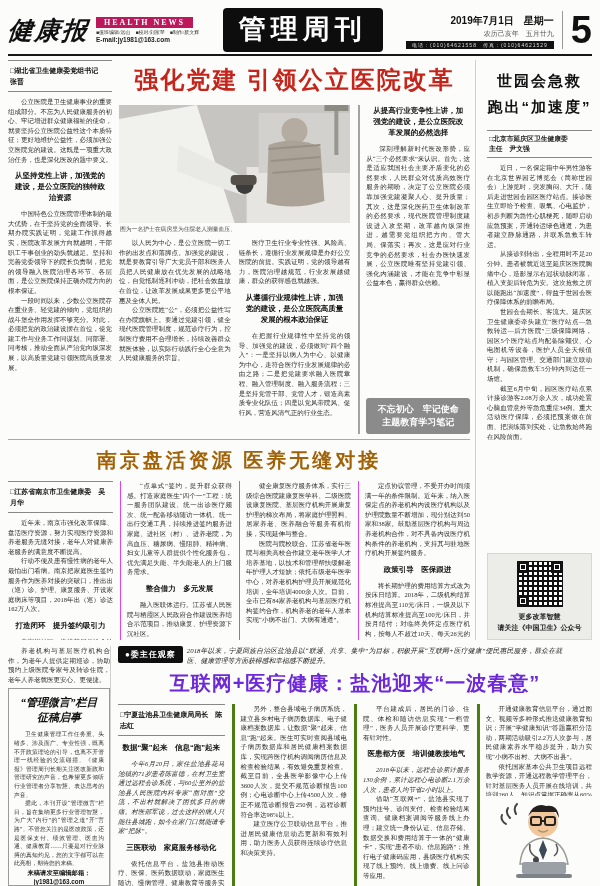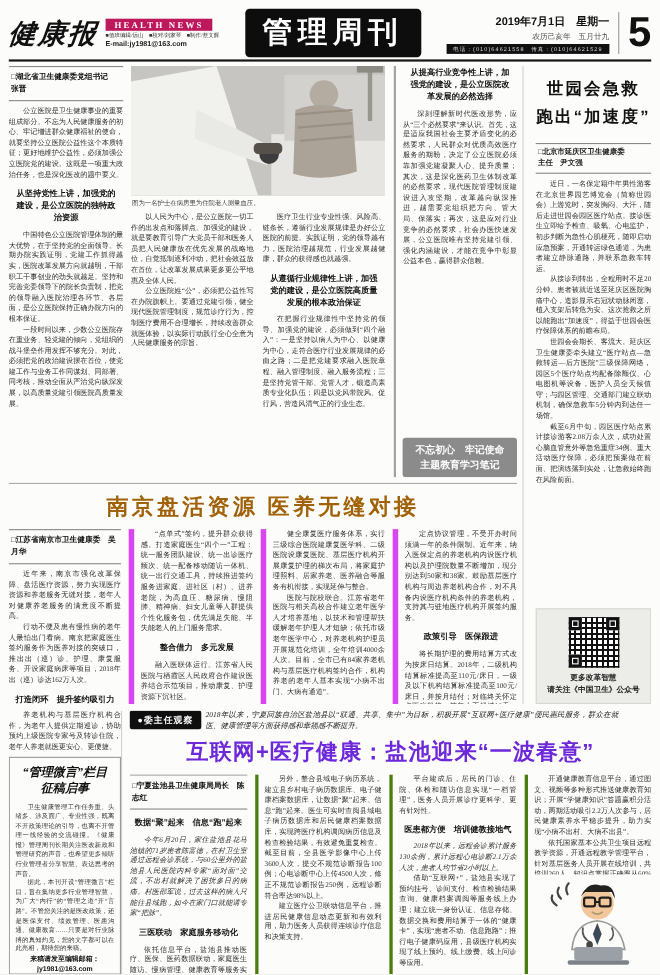--- a/index.html
+++ b/index.html
@@ -48,21 +48,21 @@
   .s1-colA{ grid-column:1; grid-row:2; overflow:hidden; }
   .s1-colB{ grid-column:2; grid-row:2; overflow:hidden; }
   .s1-colC{ grid-column:3; grid-row:1/3; display:flex; flex-direction:column; overflow:hidden; border-left:2px solid #a3a3a3; padding-left:6px; }
   .colC-text{ flex:1; overflow:hidden; }
   .notice-chip{ background:var(--boxgray); color:#fff; border-radius:3px; text-align:center; font-family:"Liberation Sans","DejaVu Sans",sans-serif; font-weight:700; font-size:9px; line-height:13px; padding:5px 2px; margin-top:6px; }
 
   .story2{ flex:1; overflow:hidden; display:flex; flex-direction:column; border-top:1px solid #aaa; margin-top:5px; padding-top:4px; }
   .s2-headline{ font-family:"Liberation Sans","DejaVu Sans",sans-serif; font-weight:700; font-size:20px; letter-spacing:3px; color:#a16207; text-align:center; padding:3px 0 7px; }
   .s2-cols{ flex:1; display:flex; gap:7px; overflow:hidden; }
   .s2-col{ flex:1; overflow:hidden; }
-  .s2-col + .s2-col{ border-left:5px solid #d946ef; padding-left:6px; }
+  .s2-col + .s2-col{ border-left:1px solid #d946ef; padding-left:6px; }
 
   
   .sidebar{ flex:1; display:flex; flex-direction:column; padding-left:6px; overflow:hidden; }
   .sb-headline{ font-family:"Liberation Sans","DejaVu Sans",sans-serif; font-weight:700; font-size:15px; letter-spacing:2px; line-height:26px; text-align:center; color:#111; padding:8px 0 10px; }
   .sb-byline{ font-family:"Liberation Sans","DejaVu Sans",sans-serif; font-size:6.8px; font-weight:700; border-top:1px solid #888; border-bottom:1px solid #888; padding:3px 2px; line-height:10px; margin-bottom:5px; }
   .sb-text{ overflow:hidden; }
   .qr-box{ margin-top:auto; background:#ecece8; border:1px solid #d6d6d2; padding:7px 4px 6px; text-align:center; }
   .qr-wrap{ width:46px; height:46px; margin:0 auto 4px; position:relative; background:
       repeating-linear-gradient(0deg,#111 0 2px,transparent 2px 5px),
       repeating-linear-gradient(90deg,#111 0 2px,transparent 2px 5px), #fff; }
@@ -123,20 +123,21 @@
 
       <section class="story1">
         <div class="s1-col1">
           <div class="byline">□湖北省卫生健康委党组书记　张晋</div>
           <p class="bt">公立医院是卫生健康事业的重要组成部分。不忘为人民健康服务的初心、牢记增进群众健康福祉的使命，就要坚持公立医院公益性这个本质特征；更好地维护公益性，必须加强公立医院党的建设。这既是一项重大政治任务，也是深化医改的题中要义。</p>
           <div class="sub">从坚持党性上讲，加强党的建设，是公立医院的独特政治资源</div>
           <p class="bt">中国特色公立医院管理体制的最大优势，在于坚持党的全面领导。长期办院实践证明，党建工作抓得越实，医院改革发展方向就越明，干部职工干事创业的劲头就越足。坚持和完善党委领导下的院长负责制，把党的领导融入医院治理各环节、各层面，是公立医院保持正确办院方向的根本保证。</p>
           <p class="bt">一段时间以来，少数公立医院存在重业务、轻党建的倾向，党组织的战斗堡垒作用发挥不够充分。对此，必须把党的政治建设摆在首位，使党建工作与业务工作同谋划、同部署、同考核，推动全面从严治党向纵深发展，以高质量党建引领医院高质量发展。</p>
         </div>
         <div class="s1-main">
+          <h1 class="s1-headline">强化党建  引领公立医院改革</h1>
           <div class="s1-grid">
             <figure class="s1-photo">
               <svg viewBox="0 0 232 118" preserveAspectRatio="none">
                 <rect width="232" height="118" fill="#c6c5c2"></rect>
                 <rect x="128" y="62" width="104" height="56" fill="#e6e5e2"></rect>
                 <rect x="140" y="8" width="92" height="60" fill="#d2d1ce"></rect>
                 <circle cx="176" cy="26" r="13" fill="#b4aca0"></circle>
                 <path d="M150 40 Q176 30 202 42 L206 96 Q176 106 148 98 Z" fill="#aba398"></path>
                 <path d="M150 44 l52 -4 M152 56 l50 -4 M154 68 l48 -4" stroke="#999083" stroke-width="2" fill="none"></path>
                 <path d="M0 14 L78 0 L116 118 L0 118 Z" fill="#f1f1ee"></path>

